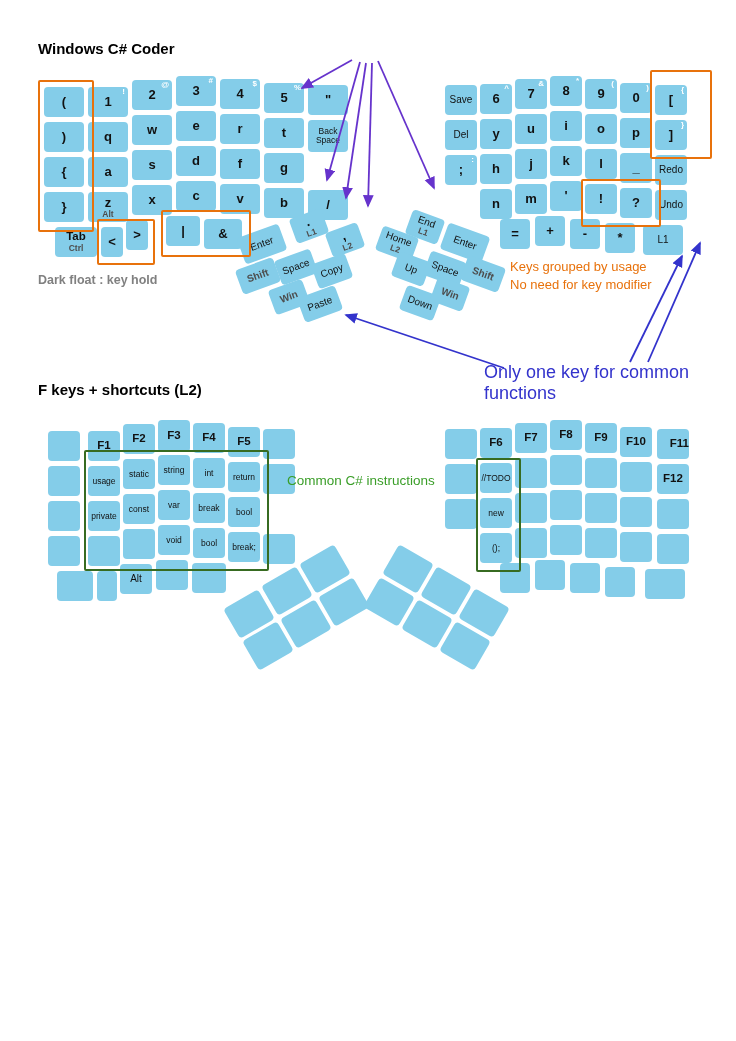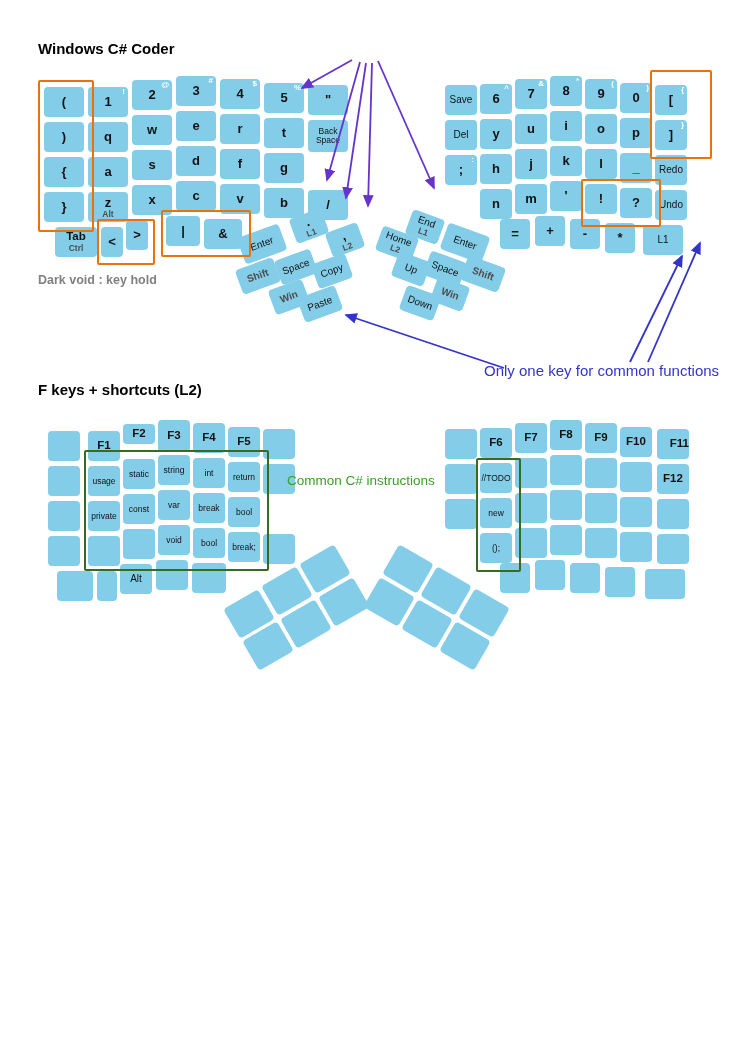--- a/index.html
+++ b/index.html
@@ -22,21 +22,21 @@
   .key .hold{font-size:8.5px;font-weight:bold;color:var(--hold_grey);margin-top:1px;}
   .key .sub{position:absolute;top:1px;right:3px;font-size:8px;font-weight:bold;color:#ffffff;}
   .hbox{position:absolute;border:2px solid;border-radius:2px;pointer-events:none;}
   .title{position:absolute;font-size:15px;font-weight:bold;color:#000;}
   .t1{left:38px;top:40px;}
   .t2{left:38px;top:381px;}
   .ann{position:absolute;font-size:13px;}
   .easy{left:249px;top:32px;color:var(--purple);font-size:13.5px;}
   .greyleg{left:38px;top:273px;color:var(--legend_grey);font-weight:bold;font-size:12.5px;}
   .orangeann{left:510px;top:258px;color:var(--orange);line-height:1.42;}
-  .onekey{left:484px;top:362px;color:var(--blue);font-size:15px;}
+  .onekey{left:484px;top:362px;color:var(--blue);font-size:18px;}
   .csharpann{left:287px;top:473px;color:var(--green_text);font-size:13.5px;}
   #arrows{position:absolute;inset:0;pointer-events:none;}
 </style>
 </head>
 <body>
 
 <div id="page">
   <div id="board">
       <div class="key" style="left: 44px; top: 87px; width: 40px; height: 30px;">
         <span class="lab">(</span>
@@ -304,21 +304,21 @@
       <div class="key fn" style="left: 88px; top: 431px; width: 32px; height: 30px;">
         <span class="lab">F1</span>
       </div>
       <div class="key tiny" style="left: 88px; top: 466px; width: 32px; height: 30px;">
         <span class="lab">usage</span>
       </div>
       <div class="key tiny" style="left: 88px; top: 501px; width: 32px; height: 30px;">
         <span class="lab">private</span>
       </div>
       <div class="key" style="left: 88px; top: 536px; width: 32px; height: 30px;"></div>
-      <div class="key fn" style="left: 123px; top: 424px; width: 32px; height: 20px;">
+      <div class="key fn" style="left: 123px; top: 424px; width: 32px; height: 30px;">
         <span class="lab">F2</span>
       </div>
       <div class="key tiny" style="left: 123px; top: 459px; width: 32px; height: 30px;">
         <span class="lab">static</span>
       </div>
       <div class="key tiny" style="left: 123px; top: 494px; width: 32px; height: 30px;">
         <span class="lab">const</span>
       </div>
       <div class="key" style="left: 123px; top: 529px; width: 32px; height: 30px;"></div>
       <div class="key fn" style="left: 158px; top: 420px; width: 32px; height: 32px;">
@@ -436,21 +436,25 @@
       <div class="hbox" style="left: 161px; top: 210px; width: 86px; height: 43px; border-color: rgb(232, 114, 12);"></div>
       <div class="hbox" style="left: 650px; top: 70px; width: 58px; height: 85px; border-color: rgb(232, 114, 12);"></div>
       <div class="hbox" style="left: 581px; top: 179px; width: 76px; height: 44px; border-color: rgb(232, 114, 12);"></div>
       <div class="hbox" style="left: 84px; top: 450px; width: 181px; height: 117px; border-color: rgb(55, 107, 33);"></div>
       <div class="hbox" style="left: 476px; top: 458px; width: 41px; height: 110px; border-color: rgb(55, 107, 33);"></div>
     </div>
 
   <div class="title t1">Windows C# Coder</div>
   <div class="title t2">F keys + shortcuts (L2)</div>
 
-  <div class="ann greyleg">Dark void : key hold</div>
+  <div class="ann greyleg">Dark float : key hold</div>
+  <div class="ann orangeann">
+    <div>Keys grouped by usage</div>
+    <div>No need for key modifier</div>
+  </div>
   <div class="ann onekey">Only one key for common functions</div>
   <div class="ann csharpann">Common C# instructions</div>
 
   <svg id="arrows" width="736" height="1041">
     <defs>
       <marker id="ahP" markerWidth="8" markerHeight="7" refX="6" refY="3" orient="auto" markerUnits="strokeWidth">
         <path id="ahP-path" d="M0,0 L7,3 L0,6 z" fill="#6633CC"></path>
       </marker>
       <marker id="ahB" markerWidth="8" markerHeight="7" refX="6" refY="3" orient="auto" markerUnits="strokeWidth">
         <path id="ahB-path" d="M0,0 L7,3 L0,6 z" fill="#3333CC"></path>

